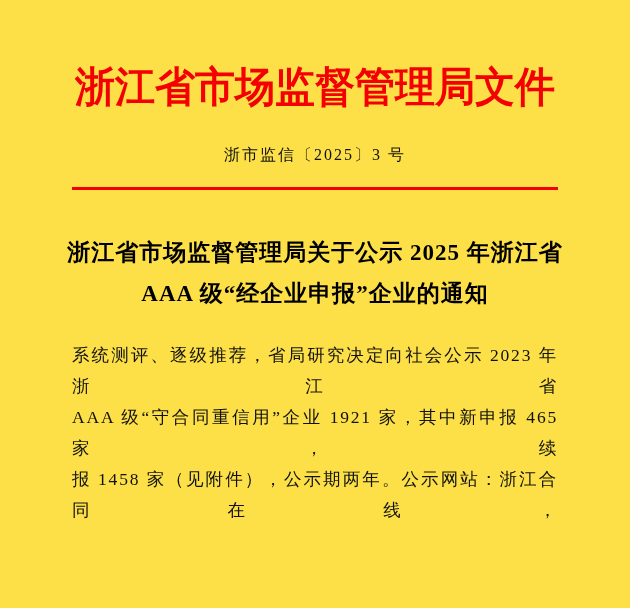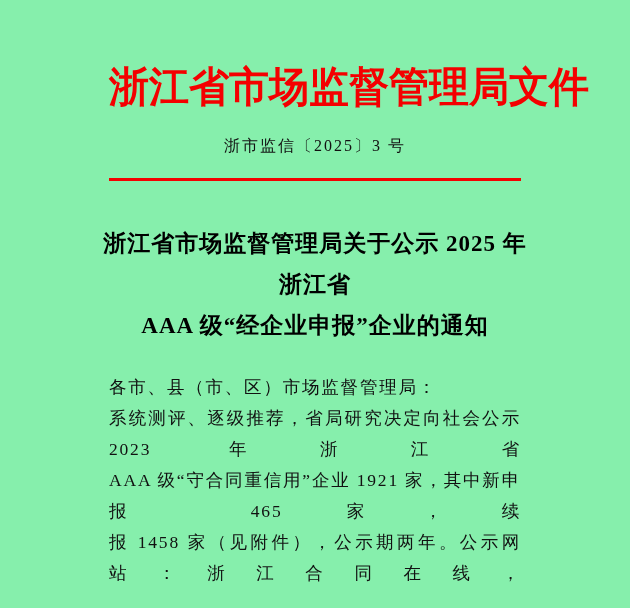--- a/index.html
+++ b/index.html
@@ -1,42 +1,42 @@
 <!DOCTYPE html>
 <html><head>
 <meta charset="utf-8">
 <style>
   html, body { margin: 0; padding: 0; background: #ffffff; }
   .page {
     position: relative;
     width: 630px;
     height: 608px;
     box-sizing: border-box;
-    padding: 0 109px;
+    padding: 0 72px;
     margin: 0 auto;
-    background: #86efac;
+    background: #fde047;
     overflow: hidden;
     font-family: "Liberation Serif", "DejaVu Serif", serif;
     color: #1a1a1a;
   }
   .agency-title {
     margin: 0;
     padding-top: 61px;
     font-size: 40px;
     line-height: 45px;
     font-weight: 900;
     color: #f40000;
     text-align: center;
     white-space: nowrap;
     letter-spacing: 0px;
     transform: scaleY(1.04);
     transform-origin: top center;
   }
   .doc-number {
-    margin-top: 30px;
+    margin-top: 39px;
     font-size: 16px;
     line-height: 20px;
     letter-spacing: 2px;
     text-align: center;
     color: #111111;
   }
   .red-rule {
     margin-top: 22px;
     width: 100%;
     height: 3px;
@@ -80,20 +80,19 @@
   <div class="doc-number">浙市监信〔2025〕3 号</div>
 
   <div class="red-rule"></div>
 
   <h2 class="notice-title">
     <span>浙江省市场监督管理局关于公示 2025 年浙江省</span><br>
     <span>AAA 级“经企业申报”企业的通知</span>
   </h2>
 
   <div class="body-text">
-    <div class="body-line no-stretch">各市、县（市、区）市场监督管理局：</div>
     <div class="body-line">系统测评、逐级推荐，省局研究决定向社会公示 2023 年浙江省</div>
     <div class="body-line">AAA 级“守合同重信用”企业 1921 家，其中新申报 465 家，续</div>
     <div class="body-line">报 1458 家（见附件），公示期两年。公示网站：浙江合同在线，</div>
 
   </div>
 
 </div>
 
 </body></html>

